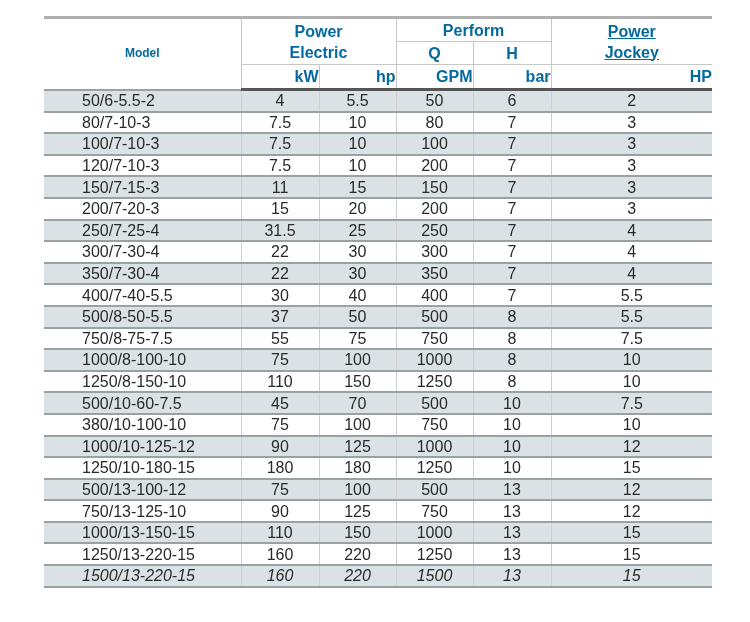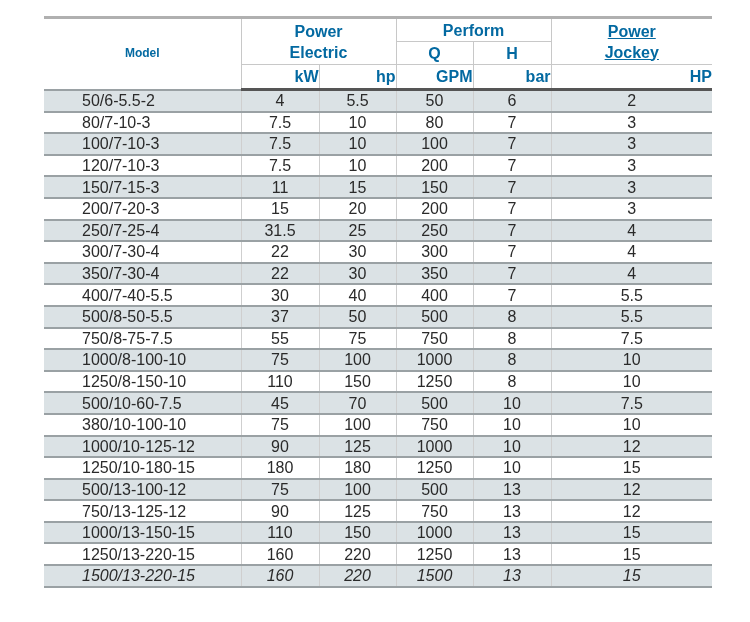--- a/index.html
+++ b/index.html
@@ -213,21 +213,21 @@
       </tr>
       <tr class="shade">
         <td class="model">500/13-100-12</td>
         <td>75</td>
         <td>100</td>
         <td>500</td>
         <td>13</td>
         <td>12</td>
       </tr>
       <tr>
-        <td class="model">750/13-125-12</td>
+        <td class="model">750/13-125-10</td>
         <td>90</td>
         <td>125</td>
         <td>750</td>
         <td>13</td>
         <td>12</td>
       </tr>
       <tr class="shade">
         <td class="model">1000/13-150-15</td>
         <td>110</td>
         <td>150</td>

